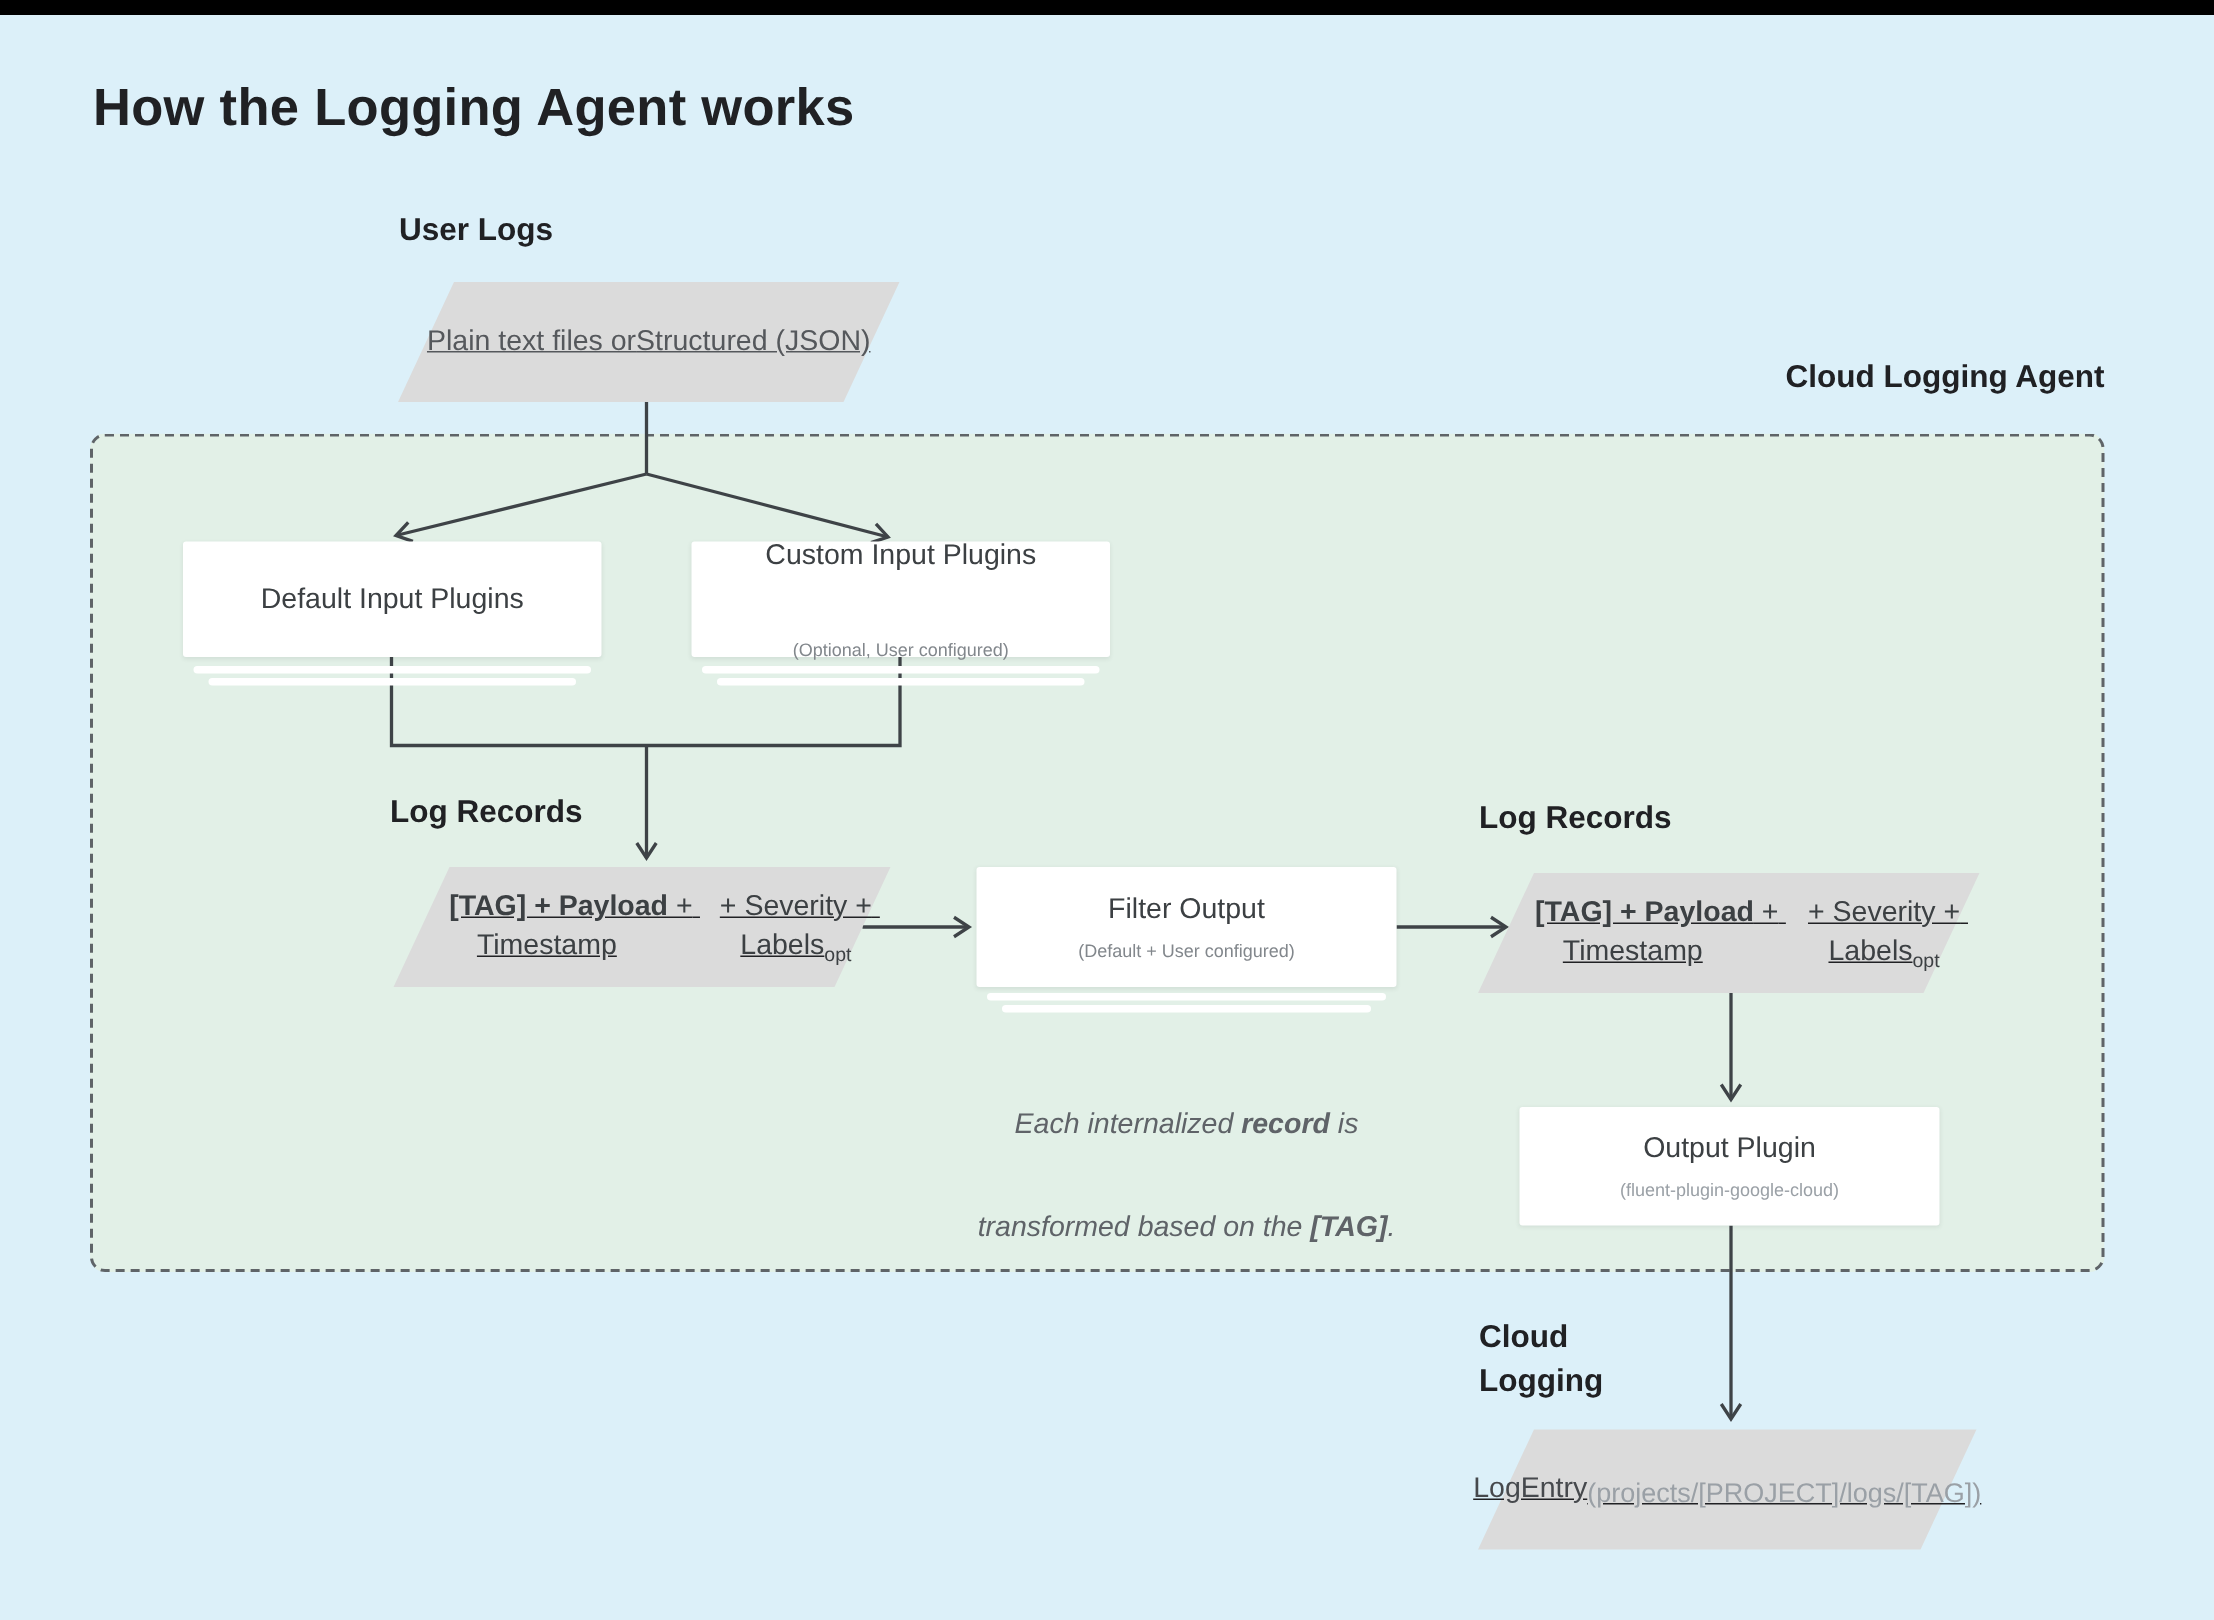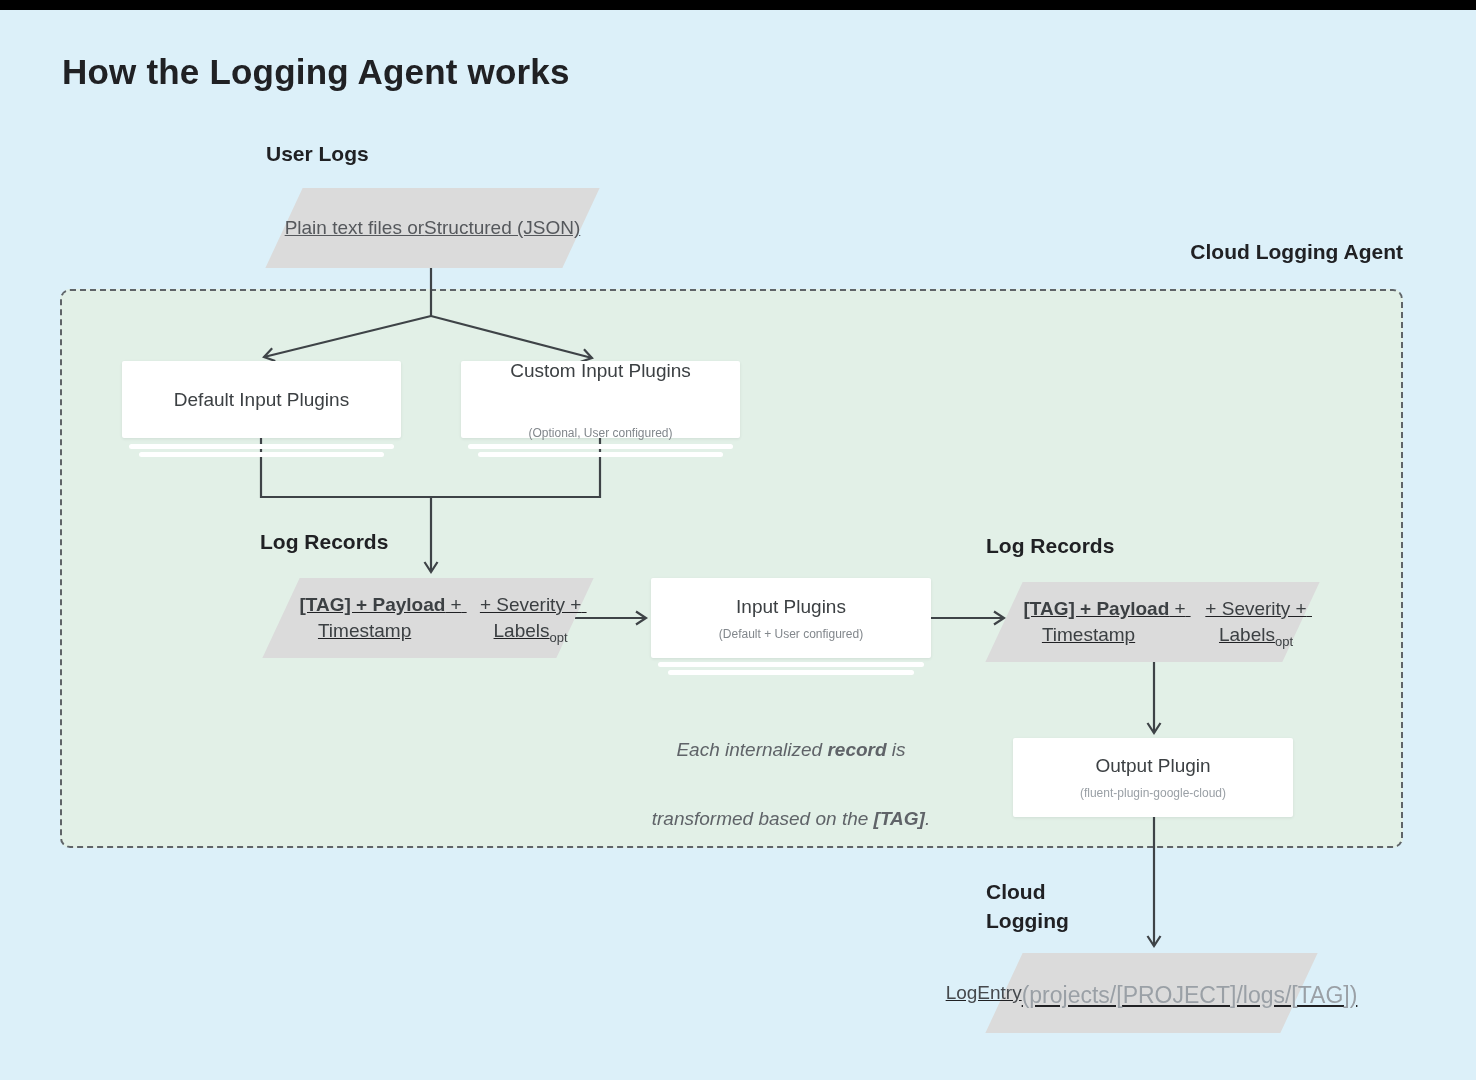--- a/index.html
+++ b/index.html
@@ -46,21 +46,21 @@
   }
   .p-userlogs  { left:265px; top:188px; width:335px; height:80px; }
   .p-userlogs .pgram-content { font-size:19px; line-height:26px; color:#55585C; }
   .p-record-l  { left:262px; top:578px; width:332px; height:80px; }
   .p-record-r  { left:985px; top:582px; width:335px; height:80px; }
   .p-logentry  { left:985px; top:953px; width:333px; height:80px; }
   .rec-line { font-size:19px; line-height:26px; color:#3C4043; }
   .rec-bold { font-weight:700;padding-left:32px; }
   .rec-line sub { font-size:13px; line-height:0; }
   .le-title { font-size:19px; color:#46494D; }
-  .le-sub   { font-size:23px; color:#9AA0A6; margin-top:4px; }
+  .le-sub   { font-size:18px; color:#9AA0A6; margin-top:4px; }
 
   
   .node {
     position:absolute; background:#FFFFFF; border-radius:2px;
     display:flex; flex-direction:column; align-items:center; justify-content:center;
     text-align:center; box-shadow:0 1px 3px rgba(60,64,67,0.10);
   }
   .node-title { font-size:19px; color:#3C4043; }
   .node-sub   { font-size:12px; color:#82878C; margin-top:9px; }
   .n-default { left:122px;  top:361px; width:279px; height:77px; }
@@ -136,21 +136,21 @@
   <div class="label lbl-records-l">Log Records</div>
   <div class="pgram p-record-l">
     <div class="pgram-bg"></div>
     <div class="pgram-content">
       <div class="rec-line"><span class="rec-bold">[TAG] + Payload</span><span> + Timestamp</span></div>
       <div class="rec-line"><span>+ Severity + Labels</span><sub>opt</sub></div>
     </div>
   </div>
 
   <div class="node n-filter">
-    <div class="node-title">Input Plugins</div>
+    <div class="node-title">Filter Output</div>
     <div class="node-sub">(Default + User configured)</div>
   </div>
 
   <div class="note">
     <div><span>Each internalized </span><b>record</b><span> is</span></div>
     <div><span>transformed based on the </span><b>[TAG]</b><span>.</span></div>
   </div>
 
   <div class="label lbl-records-r">Log Records</div>
   <div class="pgram p-record-r">

